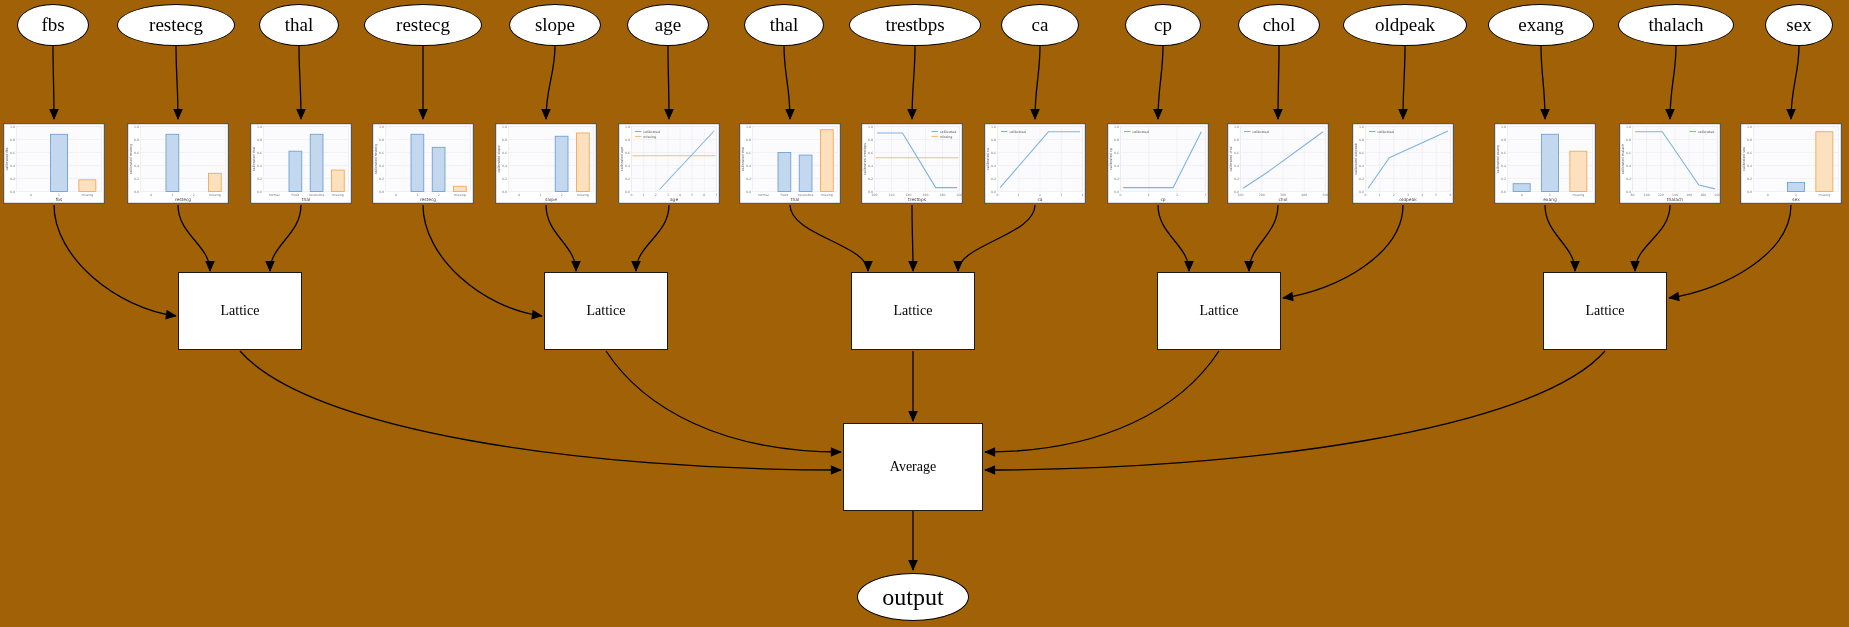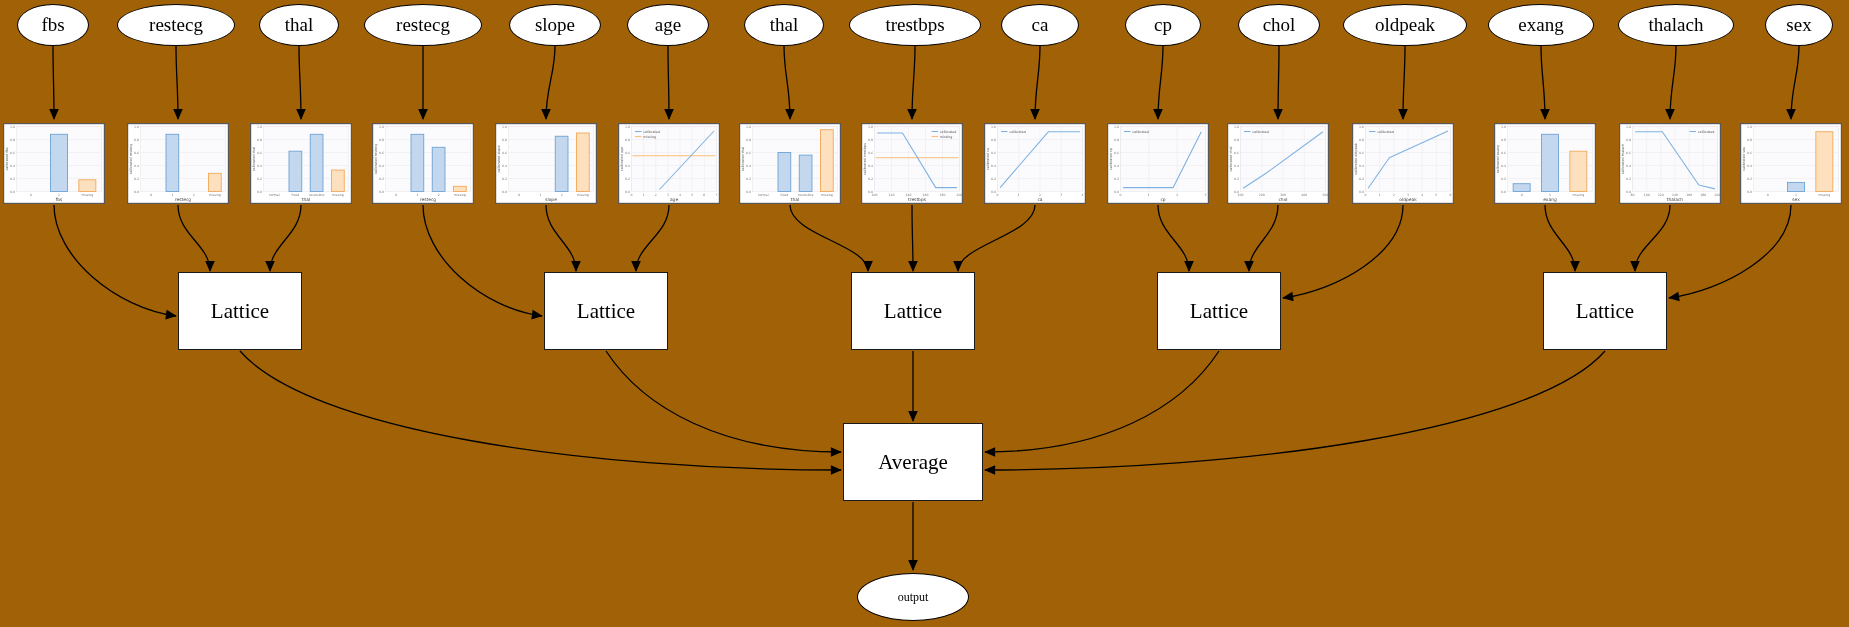--- a/index.html
+++ b/index.html
@@ -9,21 +9,21 @@
   }
   #edge-layer { position:absolute; left:0; top:0; width:1849px; height:627px; }
   .ellipse-node {
     position:absolute; border:1.4px solid #000; border-radius:50%;
     display:flex; align-items:center; justify-content:center;
     background:#fff; font-size:19px; color:#000; box-sizing:border-box;
   }
   .rect-node {
     position:absolute; border:1.7px solid #1a1a1a;
     display:flex; align-items:center; justify-content:center;
-    background:#fff; font-size:21px; color:#000; box-sizing:border-box;
+    background:#fff; font-size:14px; color:#000; box-sizing:border-box;
   }
   .chart-box { position:absolute; }
   .chart-box svg { display:block; }
 </style>
 </head>
 <body>
 
 <div class="canvas">
   <svg id="edge-layer" width="1849" height="627" viewBox="0 0 1849 627" xmlns="http://www.w3.org/2000/svg">
     <defs>
@@ -569,20 +569,20 @@
       </div>
       <div class="rect-node" style="left:851px; top:272px; width:124px; height:78px;">
         <span>Lattice</span>
       </div>
       <div class="rect-node" style="left:1157px; top:272px; width:124px; height:78px;">
         <span>Lattice</span>
       </div>
       <div class="rect-node" style="left:1543px; top:272px; width:124px; height:78px;">
         <span>Lattice</span>
       </div>
-      <div class="rect-node" style="left:843px; top:423px; width:140px; height:78px;">
+      <div class="rect-node" style="left:843px; top:423px; width:140px; height:88px;">
         <span>Average</span>
       </div>
-      <div class="ellipse-node" style="left:857px; top:573px; width:112px; height:48px; font-size:12px;">
+      <div class="ellipse-node" style="left:857px; top:573px; width:112px; height:48px; font-size:24px;">
         <span>output</span>
       </div>
     </div>
 </div>
 
 </body></html>

